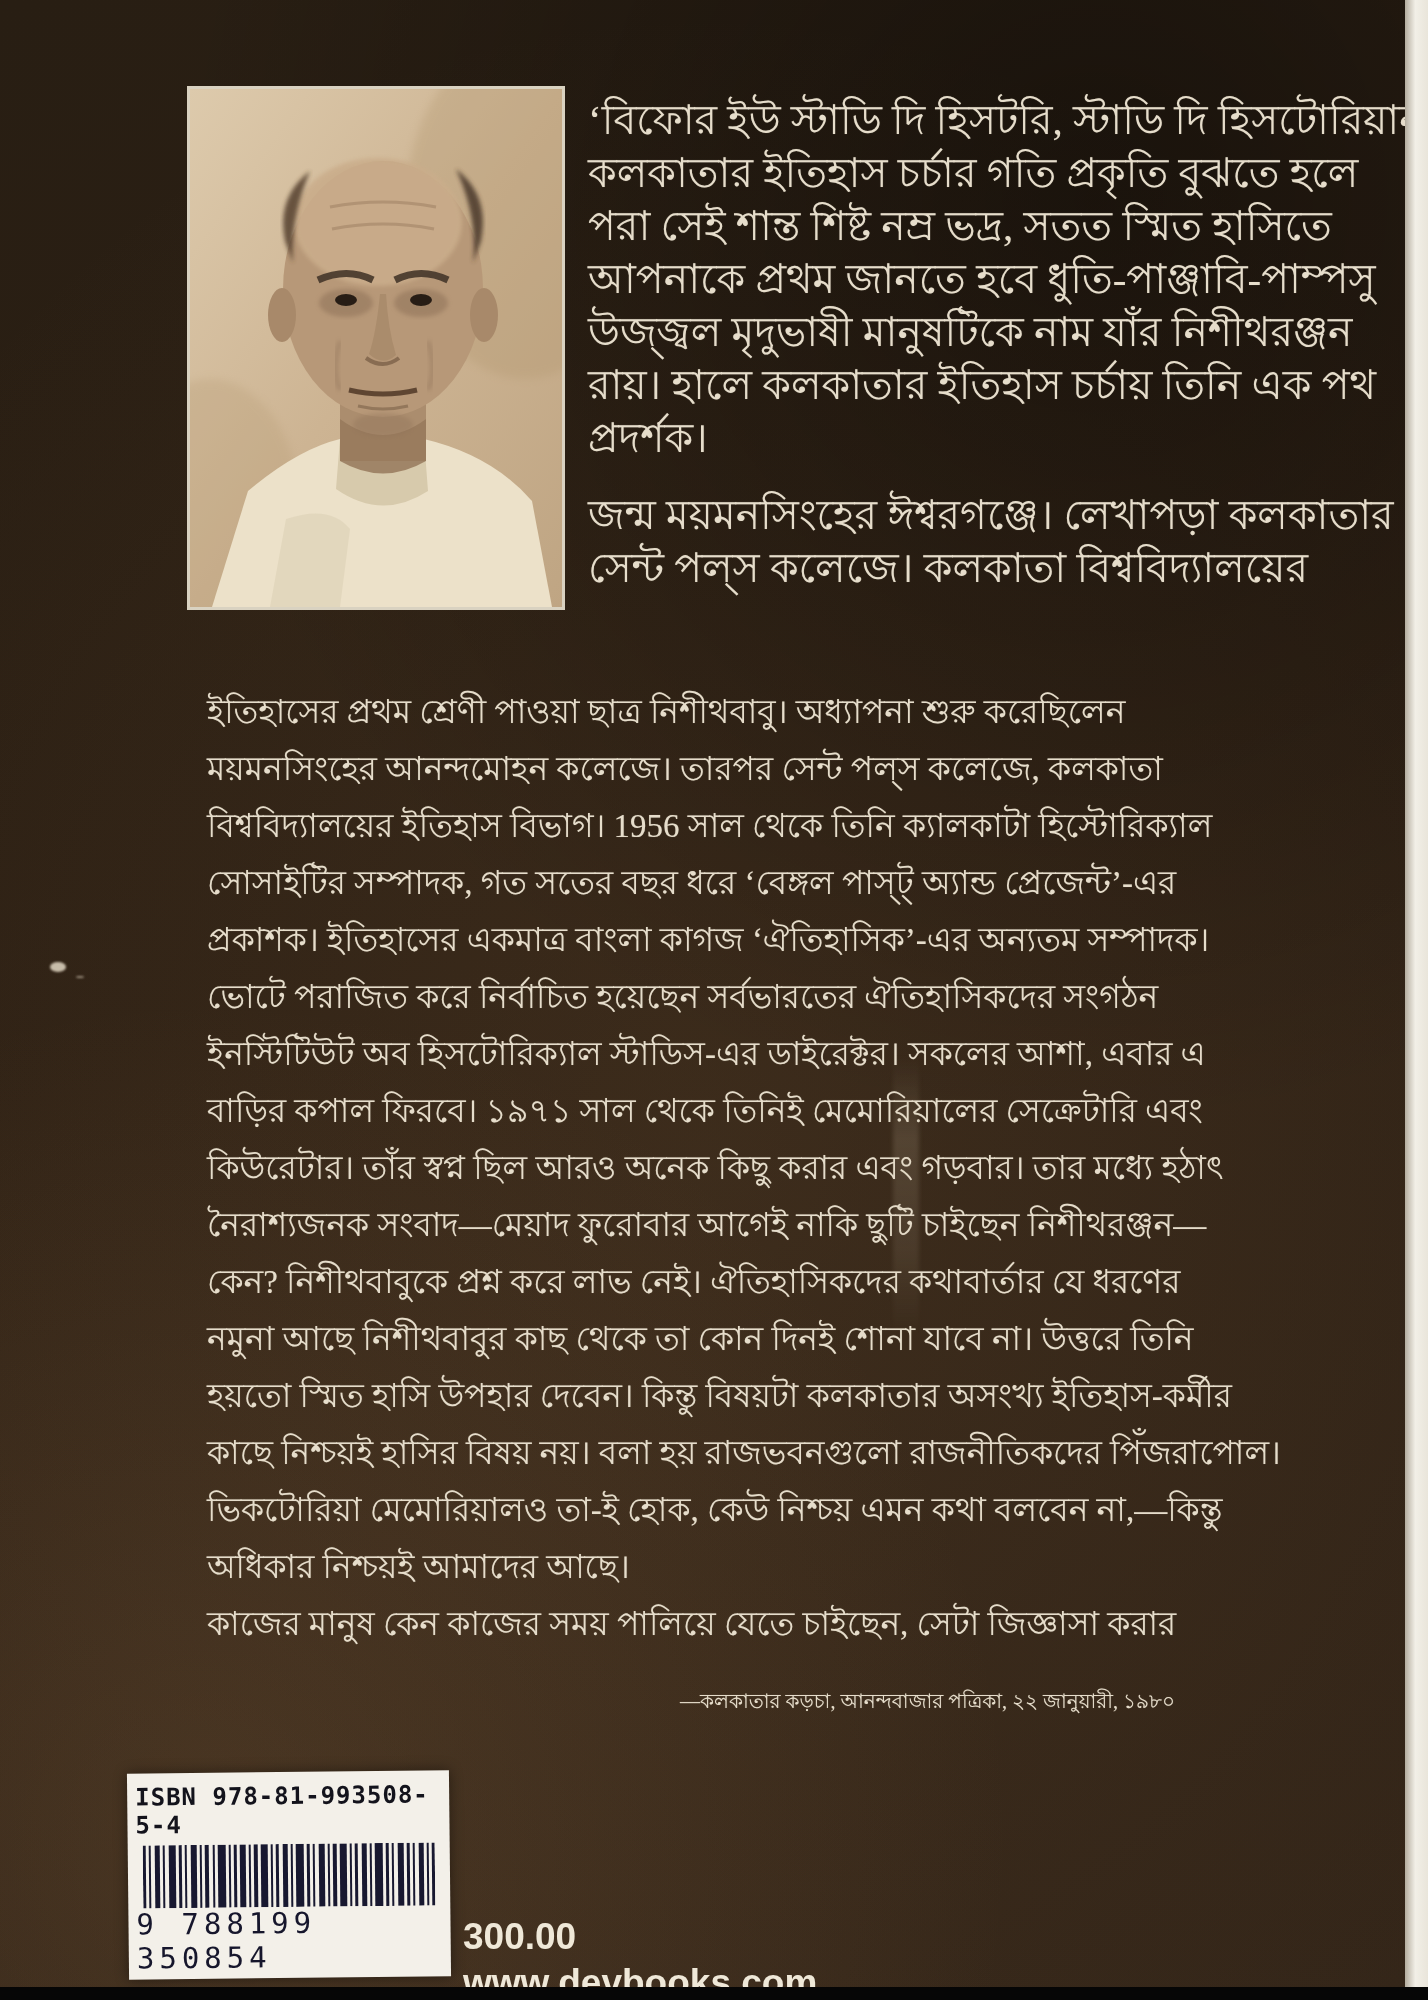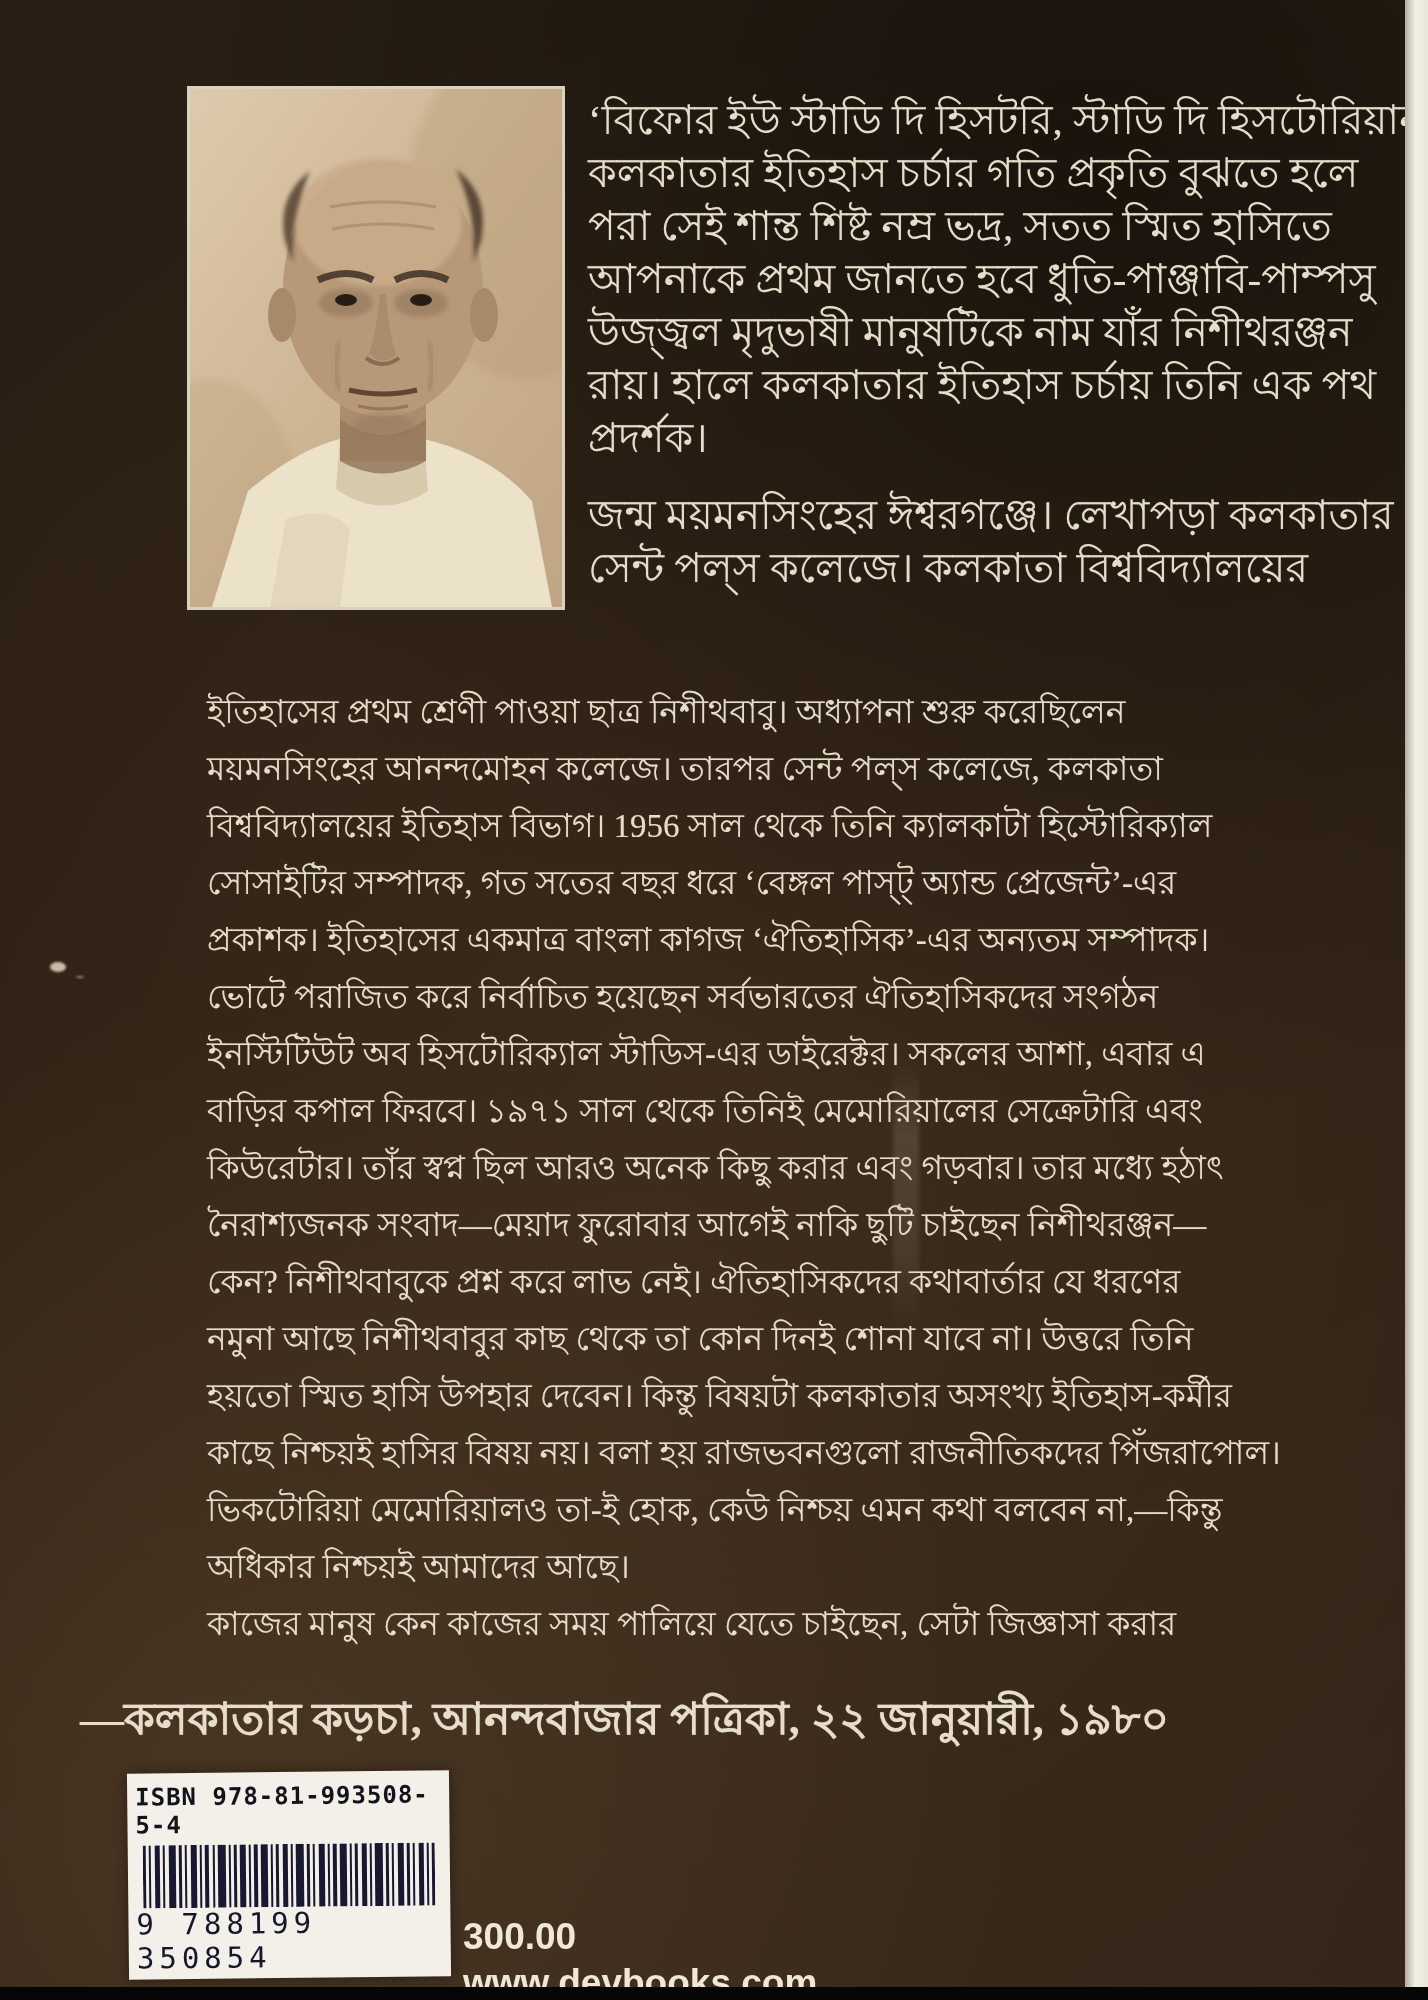--- a/index.html
+++ b/index.html
@@ -16,21 +16,21 @@
   .photo{position:absolute;left:187px;top:86px;width:378px;height:524px;
          border:3px solid #d9d2c1;box-sizing:border-box;background:#cdb694;}
   .photo svg{display:block;width:100%;height:100%;}
   
   .bn{color:#e6ddcb;text-shadow:0 0 1px rgba(255,248,228,.35);}
   .intro-col{position:absolute;left:588px;top:94px;width:690px;
              font-size:41px;line-height:53px;white-space:nowrap;}
   .body-col{position:absolute;left:207px;top:684px;width:1080px;
             font-size:33px;line-height:57px;white-space:nowrap;}
   .pgap{margin-top:24px;}
-  .attribution{position:absolute;right:236px;top:1686px;font-size:44px;white-space:nowrap;font-weight:bold;}
+  .attribution{position:absolute;right:230px;top:1686px;font-size:20px;white-space:nowrap;}
   
   .isbn{position:absolute;left:128px;top:1772px;width:322px;height:206px;
         background:#f3f0e9;transform:rotate(-0.6deg);box-sizing:border-box;
         display:flex;flex-direction:column;align-items:center;padding:10px 8px 4px;
         box-shadow:0 0 14px rgba(0,0,0,.45);}
   .isbn-text{font-family:"DejaVu Sans Mono",monospace;font-weight:bold;font-size:24px;
              color:#13131c;letter-spacing:1px;}
   .barcode{width:292px;height:116px;margin-top:6px;}
   .barcode-digits{font-family:"DejaVu Sans Mono",monospace;font-size:29px;color:#16162c;
                   letter-spacing:5px;margin-top:-1px;}

